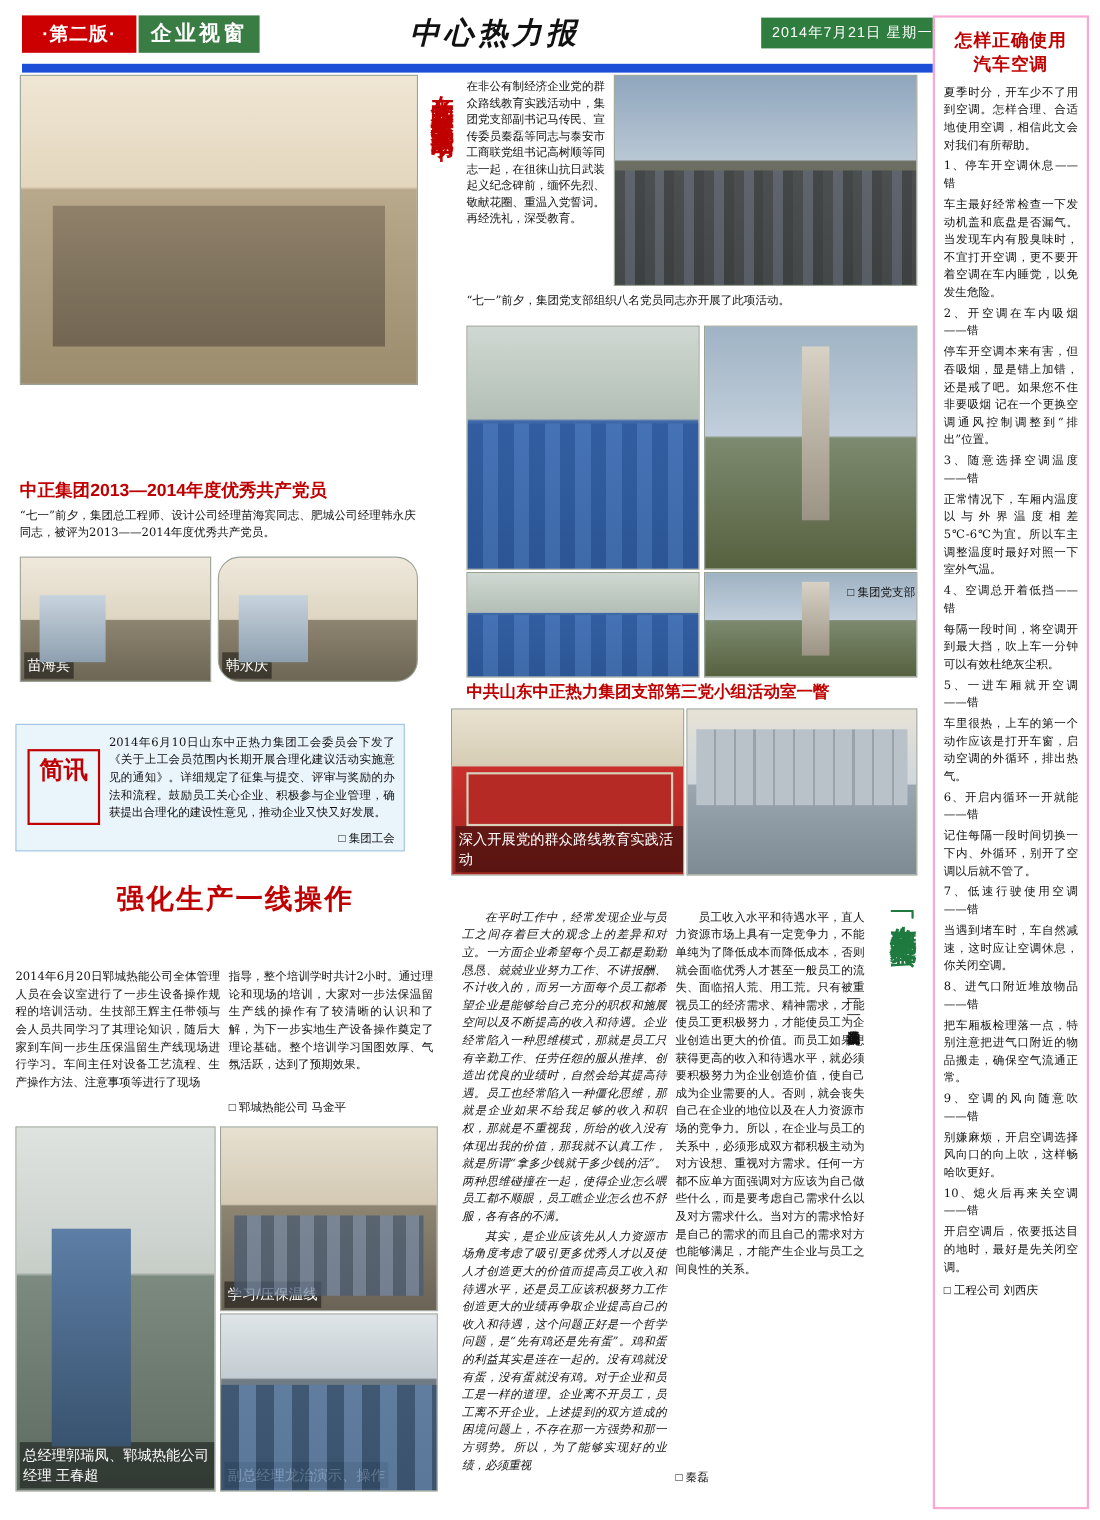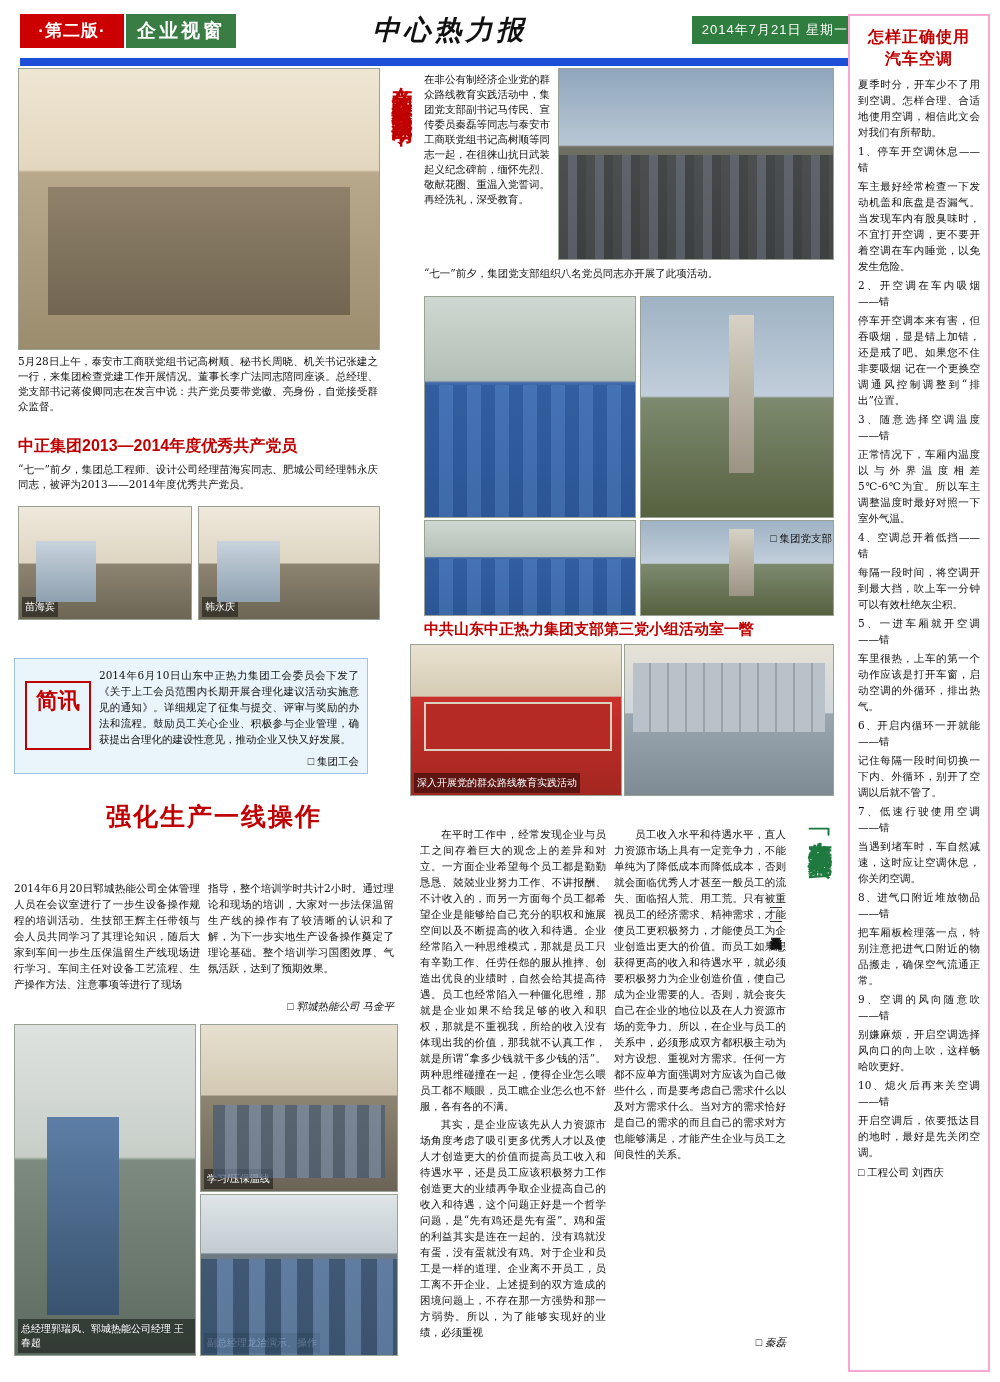--- a/index.html
+++ b/index.html
@@ -26,21 +26,21 @@
   .sidebar{position:absolute;left:848px;top:14px;width:138px;height:1354px;border:2px solid #f9a8d4;background:#fff;}
   .sb-title{margin:10px 6px 4px 6px;text-align:center;font-size:16px;font-weight:bold;color:#c00000;
     line-height:22px;letter-spacing:1px;font-family:"DejaVu Serif","Liberation Serif",serif;}
   .sb-body{margin:6px 8px 0 8px;font-size:10.5px;line-height:16px;color:#111;text-align:justify;
     font-family:"DejaVu Serif","Liberation Serif",serif;}
   .sb-body p{margin:0 0 3px 0;}
   .sb-sign{margin:6px 8px 0 8px;text-align:left;font-size:10.5px;}
 
   
   .photo{background:#c9cfc6;border:1px solid #9aa296;overflow:hidden;position:absolute;}
-  .photo .cap{position:absolute;left:3px;bottom:2px;background:rgba(0,0,0,.45);color:#fff;font-size:10px;padding:3px 3px;}
+  .photo .cap{position:absolute;left:3px;bottom:2px;background:rgba(0,0,0,.45);color:#fff;font-size:13px;padding:3px 3px;}
 
   
   .ph-room{background:
     linear-gradient(180deg,#efe6d4 0%,#e3d6bd 36%,#b9a98c 37%,#9c8c6e 100%);}
   .ph-room:after{content:"";position:absolute;left:8%;top:42%;width:84%;height:46%;
     background:linear-gradient(180deg,#6f6250,#4b4236);opacity:.55;}
   .ph-crowd{background:linear-gradient(180deg,#8fa6bd 0%,#b9c7d4 40%,#6d6f63 41%,#55584c 100%);}
   .ph-crowd:after{content:"";position:absolute;left:0;top:45%;width:100%;height:55%;
     background:repeating-linear-gradient(90deg,#3b3f46 0 9px,#596073 9px 18px,#2e3339 18px 27px);opacity:.65;}
   .ph-mon{background:linear-gradient(180deg,#9fb3c4 0%,#c2cedb 45%,#7d8a6f 46%,#56613f 100%);}
@@ -69,21 +69,21 @@
     background:repeating-linear-gradient(90deg,#35506f 0 16px,#5d7ea6 16px 32px);opacity:.8;}
 
   .vtitle{writing-mode:vertical-rl;text-orientation:upright;}
 
   .cap-text{font-size:10.5px;line-height:15px;text-align:justify;
     font-family:"DejaVu Serif","Liberation Serif",serif;}
   .hl-title{color:#c00000;font-weight:bold;}
   .body-text{font-size:10.5px;line-height:16px;text-align:justify;color:#111;
     font-family:"DejaVu Serif","Liberation Serif",serif;}
   .body-text p{margin:0 0 2px 0;text-indent:21px;}
-  .sign{text-align:right;font-size:10.5px;font-style:italic;}
+  .sign{font-size:10.5px;}
 
   .boxnews{position:absolute;left:14px;top:658px;width:352px;height:114px;
     border:1px solid #9fc3e0;background:#eaf4fb;}
   .boxnews .seal{position:absolute;left:10px;top:22px;width:62px;height:62px;border:2px solid #c00000;
     color:#c00000;font-size:22px;font-weight:bold;text-align:center;line-height:28px;padding-top:3px;
     font-family:"DejaVu Serif","Liberation Serif",serif;}
   .boxnews .txt{position:absolute;left:84px;top:8px;right:8px;font-size:10.5px;line-height:16px;
     text-align:justify;font-family:"DejaVu Serif","Liberation Serif",serif;}
 
   .bigheadline{position:absolute;left:14px;top:800px;width:400px;color:#c00000;font-weight:bold;
@@ -101,30 +101,29 @@
 
   <div class="masthead">
     <div class="mh-red">·第二版·</div>
     <div class="mh-green">企业视窗</div>
     <div class="mh-title">中心热力报</div>
     <div class="mh-date">2014年7月21日  星期一</div>
   </div>
 
   <div class="photo ph-room" style="left:18px;top:68px;width:360px;height:280px;"></div>
 
-  <div class="cap-text" style="position:absolute;left:18px;top:354px;width:360px;">5月28日上午，泰安市工商联党组书记高树顺、秘书长周晓、机关书记张建之一行，来集团检查党建工作开展情况。董事长李广法同志陪同座谈。总经理、党支部书记蒋俊卿同志在发言中说：共产党员要带党徽、亮身份，自觉接受群众监督。</div>
 
   <div style="position:absolute;left:18px;top:436px;width:360px;font-size:16px;" class="hl-title">中正集团2013—2014年度优秀共产党员</div>
 
   <div class="cap-text" style="position:absolute;left:18px;top:462px;width:360px;">“七一”前夕，集团总工程师、设计公司经理苗海宾同志、肥城公司经理韩永庆同志，被评为2013——2014年度优秀共产党员。</div>
 
   <div class="photo ph-desk" style="left:18px;top:506px;width:172px;height:112px;">
     <span class="cap">苗海宾</span>
   </div>
-  <div class="photo ph-desk" style="left:198px;top:506px;width:180px;height:112px;">
+  <div class="photo ph-desk" style="left:198px;top:506px;width:180px;height:112px;border-radius:20px;">
     <span class="cap">韩永庆</span>
   </div>
 
   <div class="boxnews">
     <div class="seal">简讯</div>
     <div class="txt">2014年6月10日山东中正热力集团工会委员会下发了《关于上工会员范围内长期开展合理化建议活动实施意见的通知》。详细规定了征集与提交、评审与奖励的办法和流程。鼓励员工关心企业、积极参与企业管理，确获提出合理化的建设性意见，推动企业又快又好发展。</div>
     <div style="position:absolute;right:8px;bottom:4px;font-size:10.5px;">□ 集团工会</div>
   </div>
 
   <div class="vtitle" style="position:absolute;left:390px;top:70px;height:470px;width:26px;
@@ -162,21 +161,21 @@
   <div class="photo ph-work" style="left:14px;top:1024px;width:180px;height:330px;">
     <span class="cap">总经理郭瑞凤、郓城热能公司经理  王春超</span>
   </div>
   <div class="photo ph-meet" style="left:200px;top:1024px;width:196px;height:166px;">
     <span class="cap">学习/压保温线</span>
   </div>
   <div class="photo ph-train" style="left:200px;top:1194px;width:196px;height:160px;">
     <span class="cap">副总经理龙治演示、操作</span>
   </div>
 
-  <div class="body-text" style="position:absolute;left:420px;top:826px;width:186px;">
+  <div class="body-text" style="position:absolute;left:420px;top:826px;width:186px;font-style:italic;">
     <p>在平时工作中，经常发现企业与员工之间存着巨大的观念上的差异和对立。一方面企业希望每个员工都是勤勤恳恳、兢兢业业努力工作、不讲报酬、不计收入的，而另一方面每个员工都希望企业是能够给自己充分的职权和施展空间以及不断提高的收入和待遇。企业经常陷入一种思维模式，那就是员工只有辛勤工作、任劳任怨的服从推摔、创造出优良的业绩时，自然会给其提高待遇。员工也经常陷入一种僵化思维，那就是企业如果不给我足够的收入和职权，那就是不重视我，所给的收入没有体现出我的价值，那我就不认真工作，就是所谓“拿多少钱就干多少钱的活”。两种思维碰撞在一起，使得企业怎么喂员工都不顺眼，员工瞧企业怎么也不舒服，各有各的不满。</p>
     <p>其实，是企业应该先从人力资源市场角度考虑了吸引更多优秀人才以及使人才创造更大的价值而提高员工收入和待遇水平，还是员工应该积极努力工作创造更大的业绩再争取企业提高自己的收入和待遇，这个问题正好是一个哲学问题，是“先有鸡还是先有蛋”。鸡和蛋的利益其实是连在一起的。没有鸡就没有蛋，没有蛋就没有鸡。对于企业和员工是一样的道理。企业离不开员工，员工离不开企业。上述提到的双方造成的困境问题上，不存在那一方强势和那一方弱势。所以，为了能够实现好的业绩，必须重视</p>
   </div>
   <div class="body-text" style="position:absolute;left:614px;top:826px;width:172px;">
     <p>员工收入水平和待遇水平，直人力资源市场上具有一定竞争力，不能单纯为了降低成本而降低成本，否则就会面临优秀人才甚至一般员工的流失、面临招人荒、用工荒。只有被重视员工的经济需求、精神需求，才能使员工更积极努力，才能使员工为企业创造出更大的价值。而员工如果想获得更高的收入和待遇水平，就必须要积极努力为企业创造价值，使自己成为企业需要的人。否则，就会丧失自己在企业的地位以及在人力资源市场的竞争力。所以，在企业与员工的关系中，必须形成双方都积极主动为对方设想、重视对方需求。任何一方都不应单方面强调对方应该为自己做些什么，而是要考虑自己需求什么以及对方需求什么。当对方的需求恰好是自己的需求的而且自己的需求对方也能够满足，才能产生企业与员工之间良性的关系。</p>
   </div>
   <div class="sign" style="position:absolute;left:614px;top:1336px;width:172px;">□ 秦磊</div>
 
   <div class="vtitle vert-green">「先有鸡还是先有蛋」</div>
   <div class="vtitle vert-sub">——浅谈企业与员工的关系</div>

